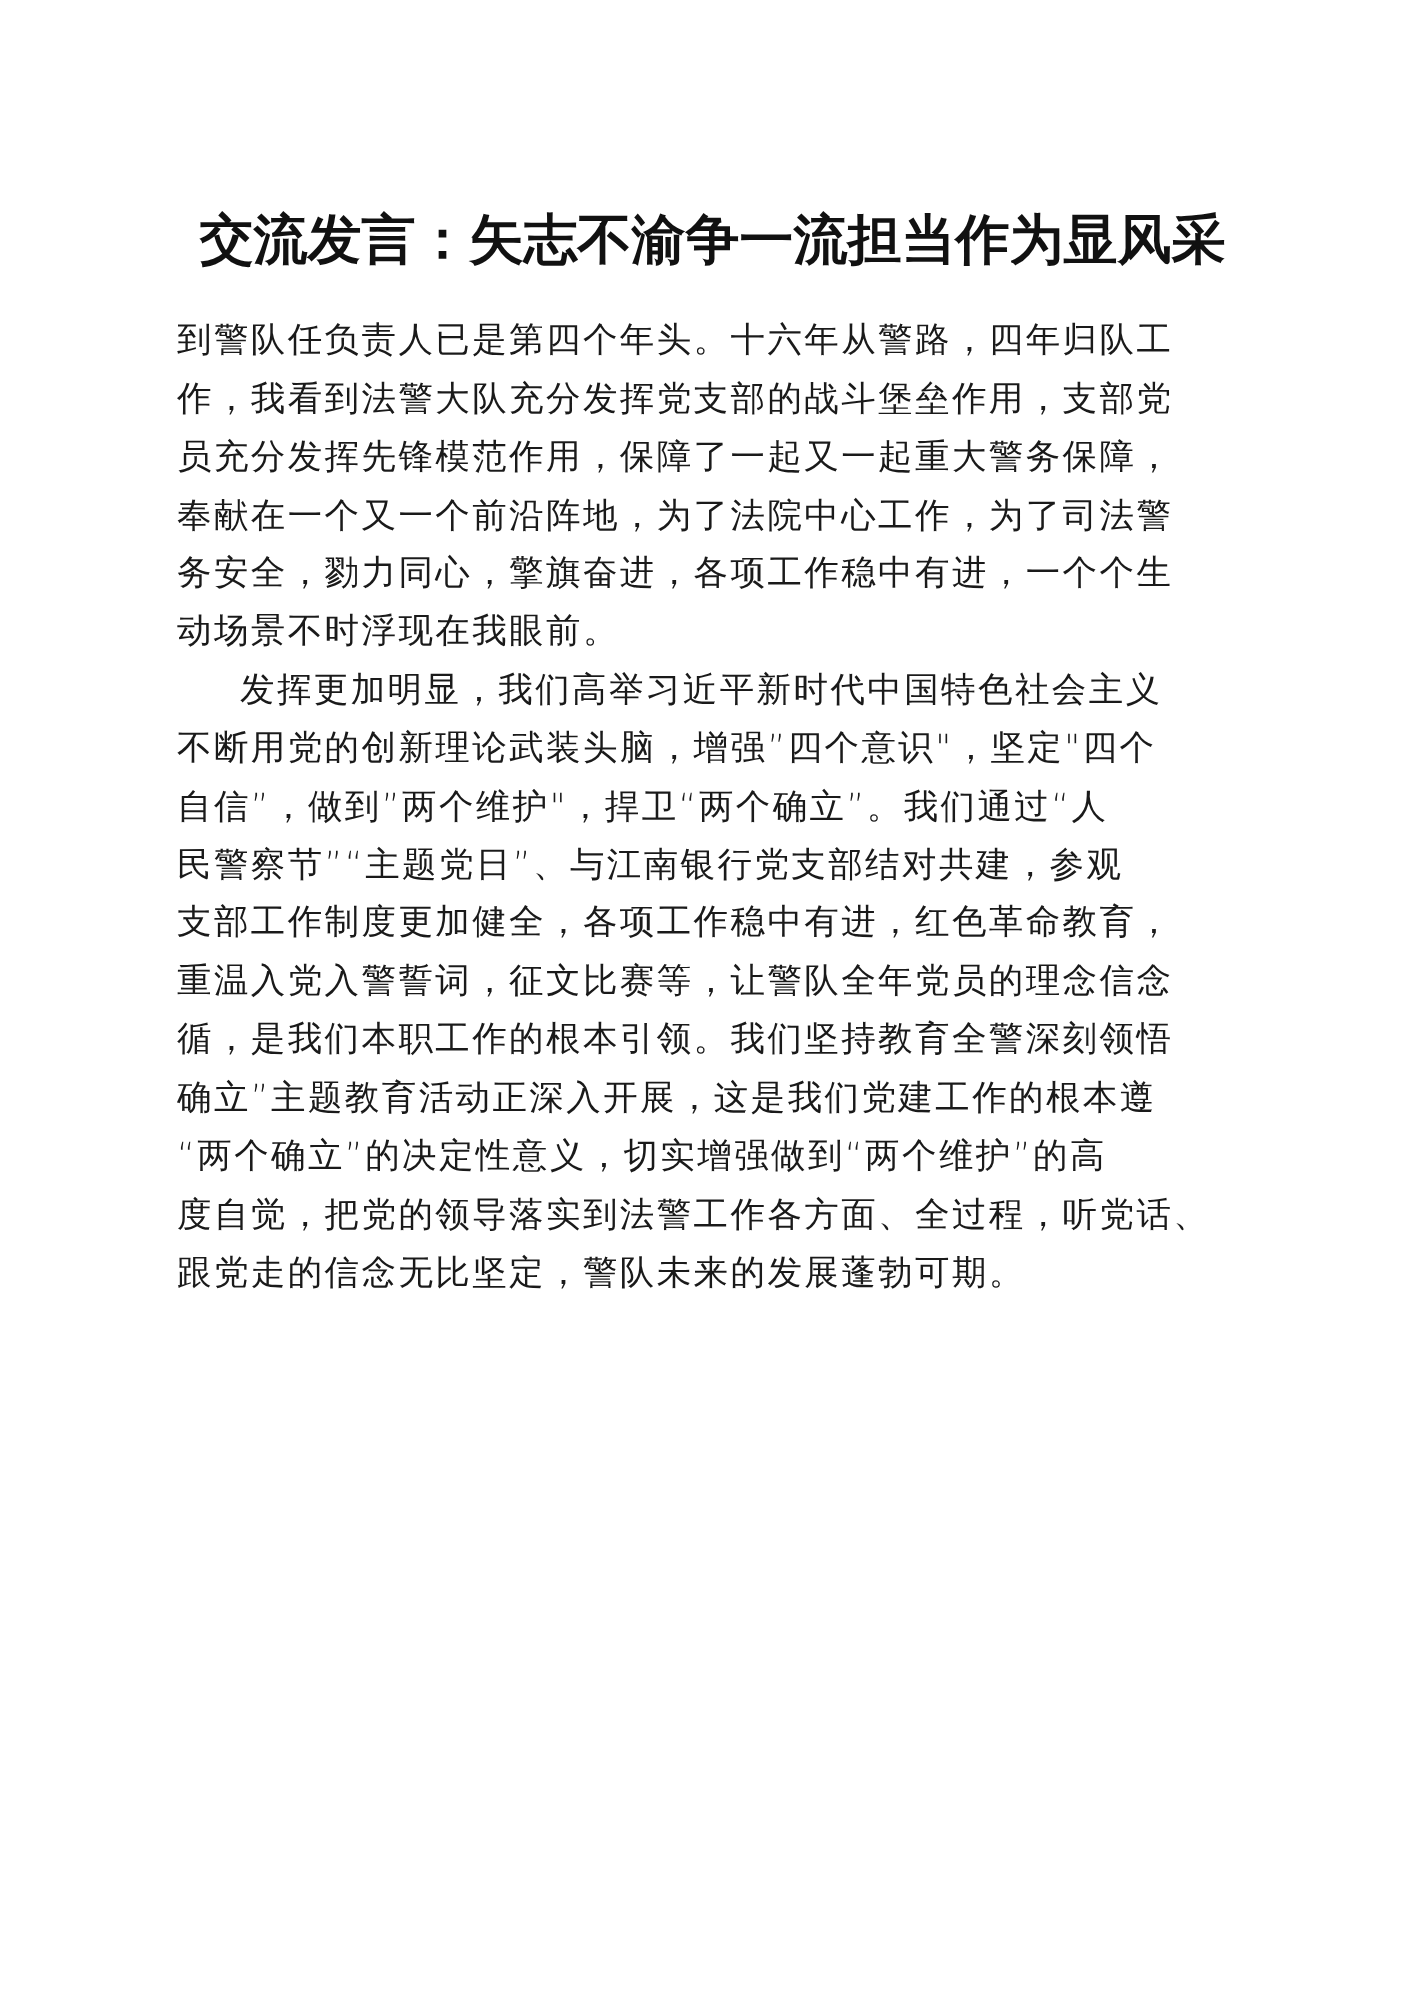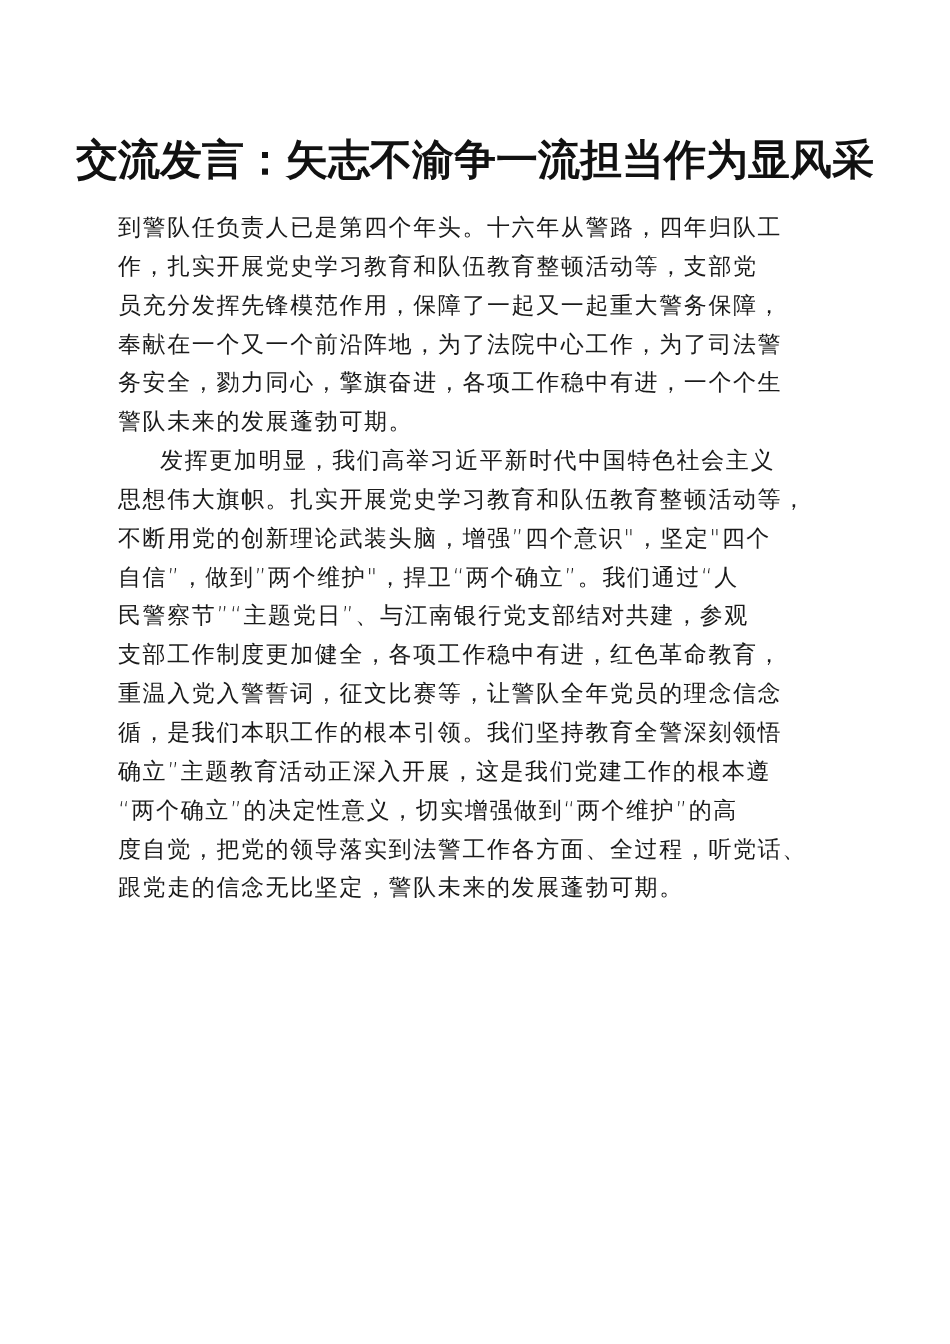--- a/index.html
+++ b/index.html
@@ -24,21 +24,21 @@
       background: #ffffff;
     }
     .title {
       position: absolute;
       left: 0;
       top: 138px;
       width: 950px;
       text-align: center;
       font-family: "DejaVu Serif", "Liberation Serif", serif;
       font-weight: bold;
-      font-size: 42px;
+      font-size: 36px;
       line-height: 44px;
       color: #111111;
       letter-spacing: 0px;
     }
     .body-text {
       position: absolute;
       left: 118px;
       top: 208px;
       width: 720px;
     }
@@ -59,29 +59,28 @@
   </style>
 </head>
 <body>
 
 <div class="page">
   <div class="title">交流发言：矢志不渝争一流担当作为显风采</div>
 
   <div class="body-text">
     <div>
       <span class="line">到警队任负责人已是第四个年头。十六年从警路，四年归队工</span>
-      <span class="line">作，扎实开展党史学习教育和队伍教育整顿活动等，支部党</span>
+      <span class="line">作，我看到法警大队充分发挥党支部的战斗堡垒作用，支部党</span>
       <span class="line">员充分发挥先锋模范作用，保障了一起又一起重大警务保障，</span>
       <span class="line">奉献在一个又一个前沿阵地，为了法院中心工作，为了司法警</span>
       <span class="line">务安全，勠力同心，擎旗奋进，各项工作稳中有进，一个个生</span>
-      <span class="line">警队未来的发展蓬勃可期。</span>
+      <span class="line">动场景不时浮现在我眼前。</span>
     </div>
     <div>
       <span class="line indent">发挥更加明显，我们高举习近平新时代中国特色社会主义</span>
-      <span class="line">思想伟大旗帜。扎实开展党史学习教育和队伍教育整顿活动等，</span>
       <span class="line">不断用党的创新理论武装头脑，增强”四个意识"，坚定"四个</span>
       <span class="line">自信”，做到”两个维护"，捍卫“两个确立”。我们通过“人</span>
       <span class="line">民警察节”“主题党日”、与江南银行党支部结对共建，参观</span>
       <span class="line">支部工作制度更加健全，各项工作稳中有进，红色革命教育，</span>
       <span class="line">重温入党入警誓词，征文比赛等，让警队全年党员的理念信念</span>
       <span class="line">循，是我们本职工作的根本引领。我们坚持教育全警深刻领悟</span>
       <span class="line">确立”主题教育活动正深入开展，这是我们党建工作的根本遵</span>
       <span class="line">“两个确立”的决定性意义，切实增强做到“两个维护”的高</span>
       <span class="line">度自觉，把党的领导落实到法警工作各方面、全过程，听党话、</span>
       <span class="line">跟党走的信念无比坚定，警队未来的发展蓬勃可期。</span>

